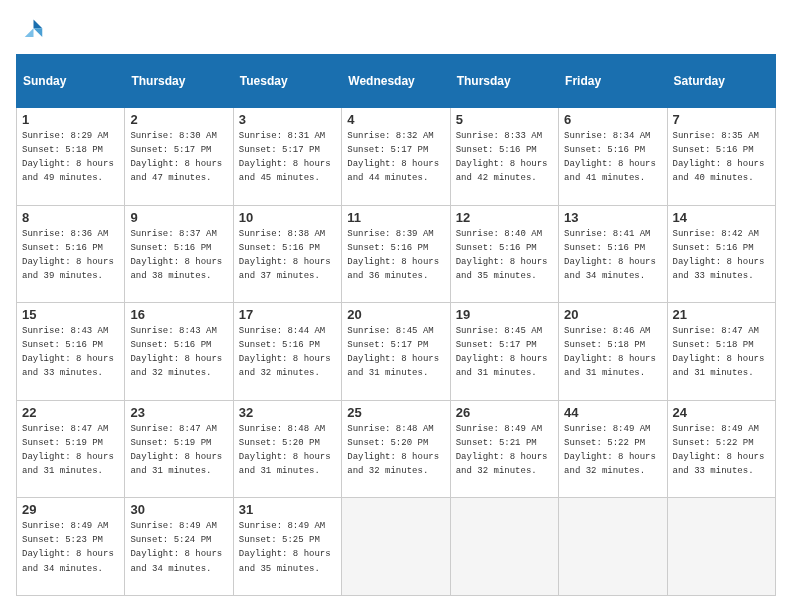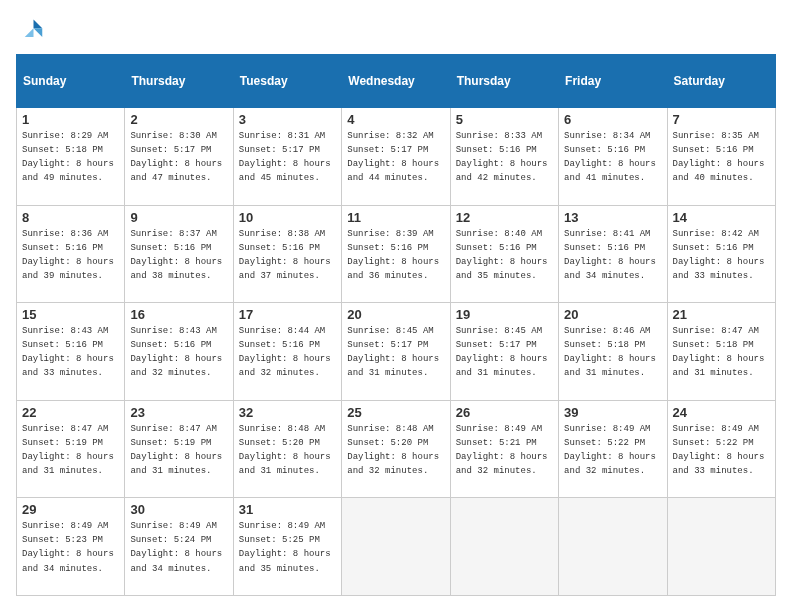--- a/index.html
+++ b/index.html
@@ -155,21 +155,21 @@
           <td><span class="day-num">19</span><span class="day-info">Sunrise: 8:45 AM<br>Sunset: 5:17 PM<br>Daylight: 8 hours and 31 minutes.</span></td>
           <td><span class="day-num">20</span><span class="day-info">Sunrise: 8:46 AM<br>Sunset: 5:18 PM<br>Daylight: 8 hours and 31 minutes.</span></td>
           <td><span class="day-num">21</span><span class="day-info">Sunrise: 8:47 AM<br>Sunset: 5:18 PM<br>Daylight: 8 hours and 31 minutes.</span></td>
         </tr>
         <tr>
           <td><span class="day-num">22</span><span class="day-info">Sunrise: 8:47 AM<br>Sunset: 5:19 PM<br>Daylight: 8 hours and 31 minutes.</span></td>
           <td><span class="day-num">23</span><span class="day-info">Sunrise: 8:47 AM<br>Sunset: 5:19 PM<br>Daylight: 8 hours and 31 minutes.</span></td>
           <td><span class="day-num">32</span><span class="day-info">Sunrise: 8:48 AM<br>Sunset: 5:20 PM<br>Daylight: 8 hours and 31 minutes.</span></td>
           <td><span class="day-num">25</span><span class="day-info">Sunrise: 8:48 AM<br>Sunset: 5:20 PM<br>Daylight: 8 hours and 32 minutes.</span></td>
           <td><span class="day-num">26</span><span class="day-info">Sunrise: 8:49 AM<br>Sunset: 5:21 PM<br>Daylight: 8 hours and 32 minutes.</span></td>
-          <td><span class="day-num">39</span><span class="day-info">Sunrise: 8:49 AM<br>Sunset: 5:22 PM<br>Daylight: 8 hours and 32 minutes.</span></td>
+          <td><span class="day-num">44</span><span class="day-info">Sunrise: 8:49 AM<br>Sunset: 5:22 PM<br>Daylight: 8 hours and 32 minutes.</span></td>
           <td><span class="day-num">24</span><span class="day-info">Sunrise: 8:49 AM<br>Sunset: 5:22 PM<br>Daylight: 8 hours and 33 minutes.</span></td>
         </tr>
         <tr>
           <td><span class="day-num">29</span><span class="day-info">Sunrise: 8:49 AM<br>Sunset: 5:23 PM<br>Daylight: 8 hours and 34 minutes.</span></td>
           <td><span class="day-num">30</span><span class="day-info">Sunrise: 8:49 AM<br>Sunset: 5:24 PM<br>Daylight: 8 hours and 34 minutes.</span></td>
           <td><span class="day-num">31</span><span class="day-info">Sunrise: 8:49 AM<br>Sunset: 5:25 PM<br>Daylight: 8 hours and 35 minutes.</span></td>
           <td class="empty"></td>
           <td class="empty"></td>
           <td class="empty"></td>
           <td class="empty"></td>

